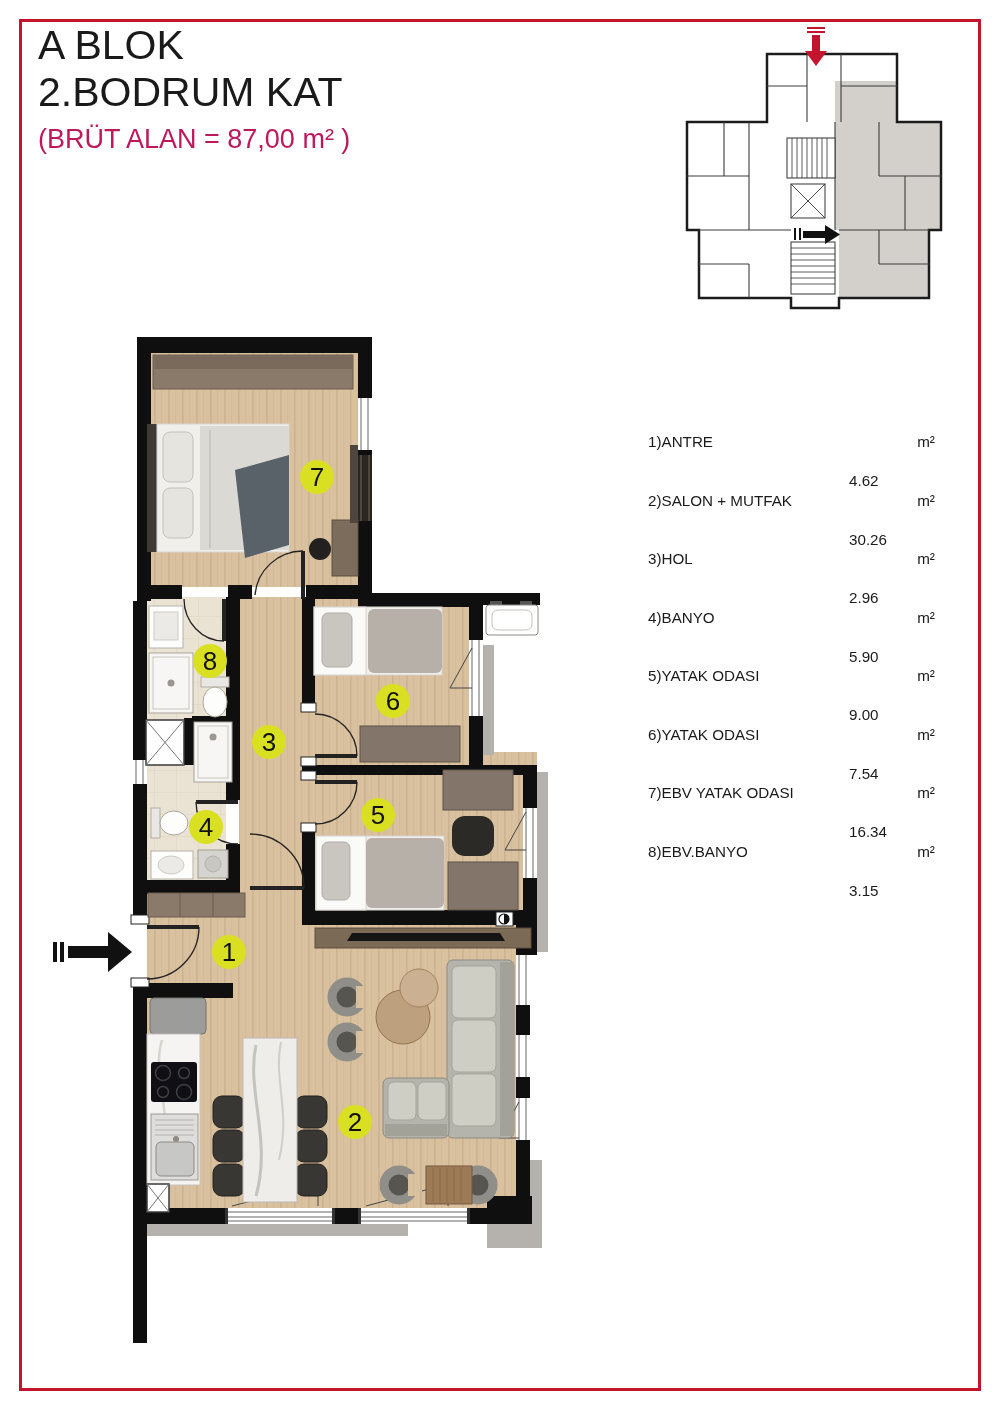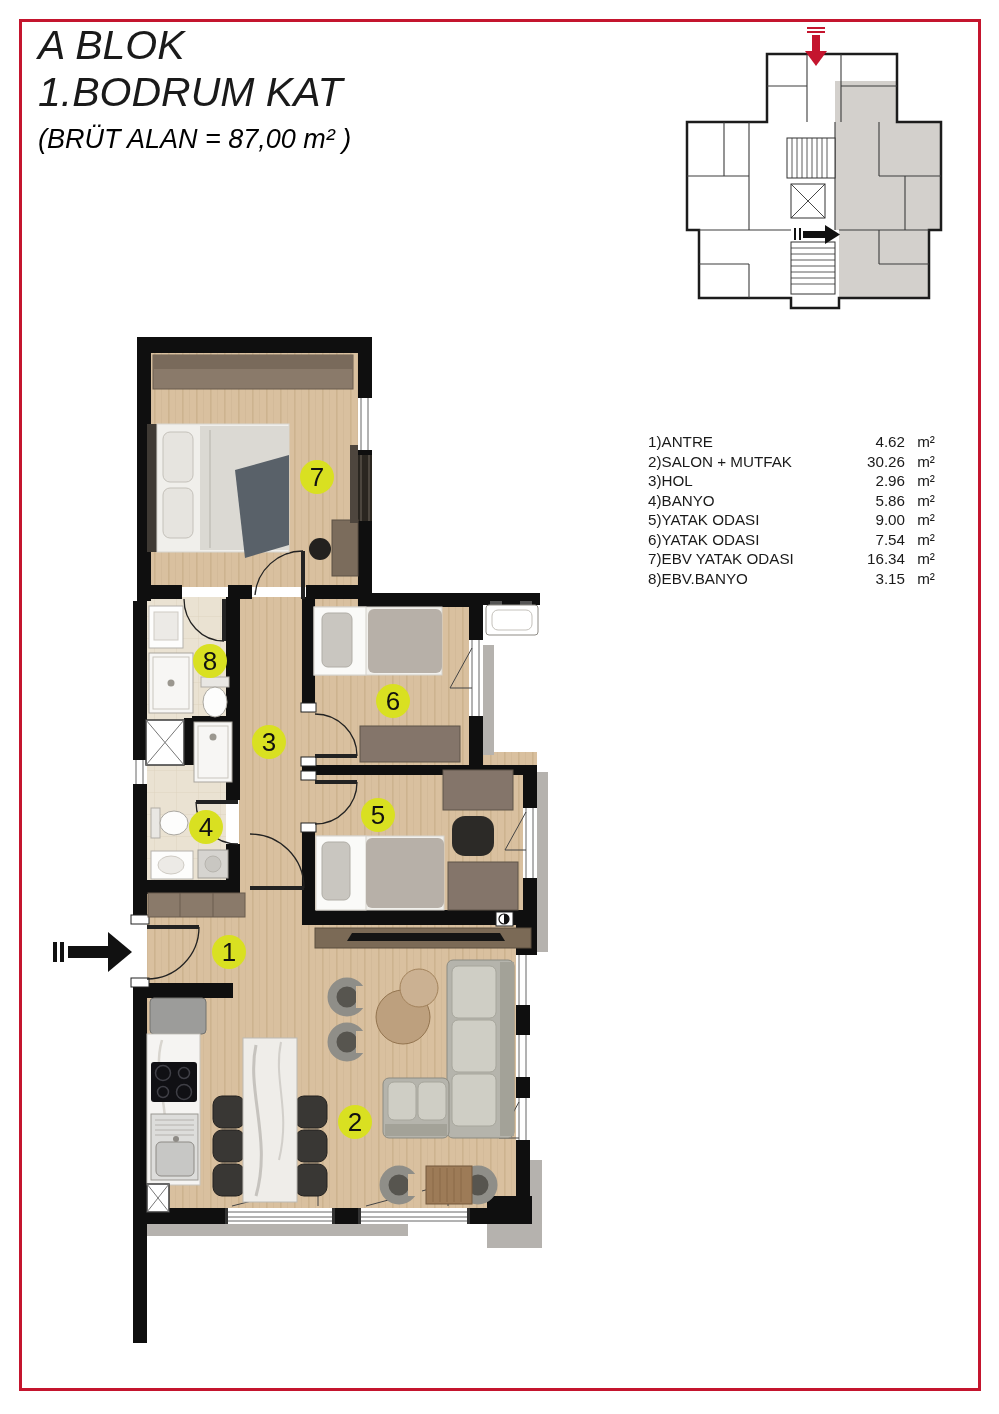--- a/index.html
+++ b/index.html
@@ -4,41 +4,41 @@
 <style>
   html,body{margin:0;padding:0;}
   body{
     width:999px;height:1414px;position:relative;background:#ffffff;
     font-family:"Liberation Sans", sans-serif;color:#1a1a1a;overflow:hidden;
   }
   .frame{
     position:absolute;left:19px;top:19px;width:956px;height:1366px;
     border:3px solid #c4152e;
   }
-  .title-block{position:absolute;left:38px;top:22px;font-style:italic;}
+  .title-block{position:absolute;left:38px;top:22px;}
   .title-line{font-size:41px;line-height:47px;letter-spacing:0;}
-  .area-note{font-size:27px;line-height:32px;color:#000000;margin-top:7px;white-space:nowrap;}
+  .area-note{font-size:27px;line-height:32px;color:#be185d;margin-top:7px;white-space:nowrap;}
   .legend{position:absolute;left:648px;top:432px;width:292px;font-size:15.2px;line-height:19.5px;}
   .legend-row{display:flex;}
   .legend-label{flex:1;white-space:nowrap;}
-  .legend-value{min-width:56px;text-align:right;}
+  .legend-value{min-width:56px;margin-top:39px;}
   .legend-unit{min-width:28px;padding-left:7px;text-align:center;}
   svg{position:absolute;display:block;}
   #keyplan{left:678px;top:26px;}
   #mainplan{left:25px;top:332px;}
   .badge-text{font-size:26px;fill:#111;text-anchor:middle;}
 </style>
 </head>
 <body>
 
 <div class="frame"></div>
 
 <div class="title-block">
   <div class="title-line">A BLOK</div>
-  <div class="title-line">1.BODRUM KAT</div>
+  <div class="title-line">2.BODRUM KAT</div>
   <div class="area-note">(BRÜT ALAN = 87,00 m² )</div>
 </div>
 
 <svg id="keyplan" width="272" height="292" viewBox="0 0 270 292">
   <g>
     <path d="M156,55 L218,55 L218,96 L262,96 L262,204 L250,204 L250,272 L160,272 L160,204 L156,204 Z" fill="#d3d0cc"></path>
   </g>
   <g fill="none" stroke="#1c1c1c" stroke-width="2.5">
     <path d="M88,28 L218,28 L218,96 L262,96 L262,204 L250,204 L250,272 L160,272 L160,282 L112,282 L112,272 L20,272 L20,204 L8,204 L8,96 L88,96 Z"></path>
   </g>
@@ -76,21 +76,21 @@
       <span class="legend-value">30.26</span>
       <span class="legend-unit">m²</span>
     </div>
   <div class="legend-row">
       <span class="legend-label">3)HOL</span>
       <span class="legend-value">2.96</span>
       <span class="legend-unit">m²</span>
     </div>
   <div class="legend-row">
       <span class="legend-label">4)BANYO</span>
-      <span class="legend-value">5.86</span>
+      <span class="legend-value">5.90</span>
       <span class="legend-unit">m²</span>
     </div>
   <div class="legend-row">
       <span class="legend-label">5)YATAK ODASI</span>
       <span class="legend-value">9.00</span>
       <span class="legend-unit">m²</span>
     </div>
   <div class="legend-row">
       <span class="legend-label">6)YATAK ODASI</span>
       <span class="legend-value">7.54</span>

